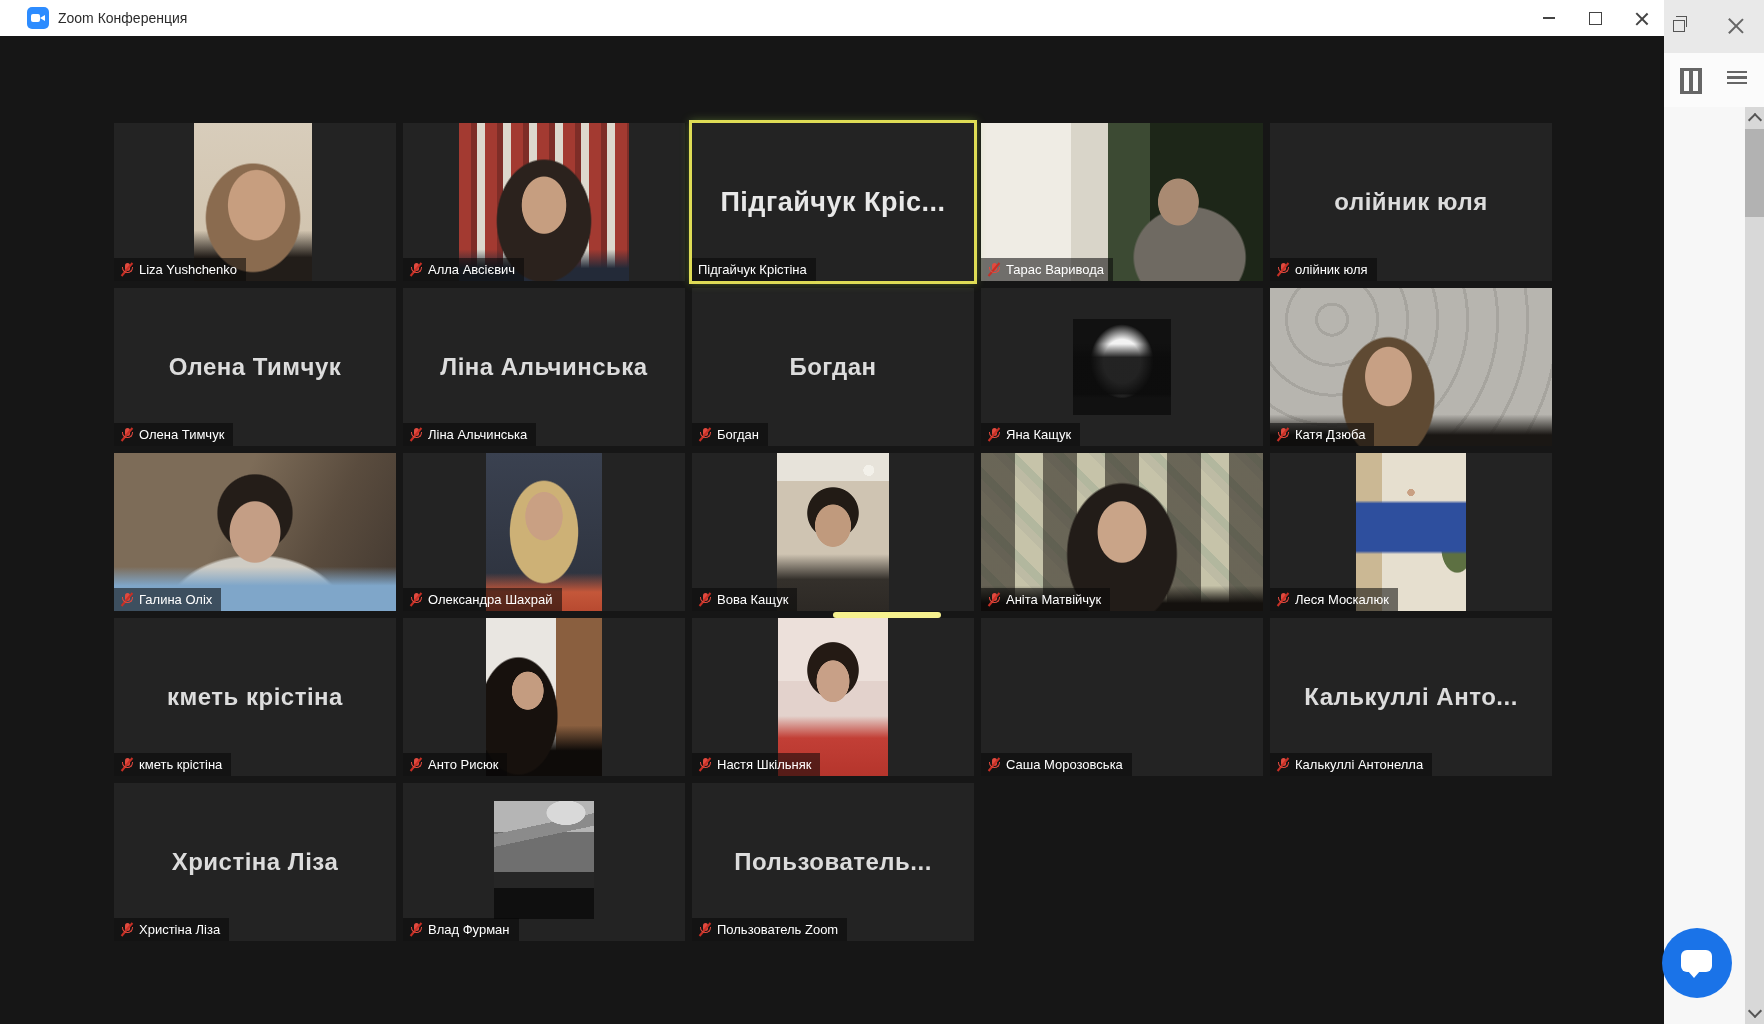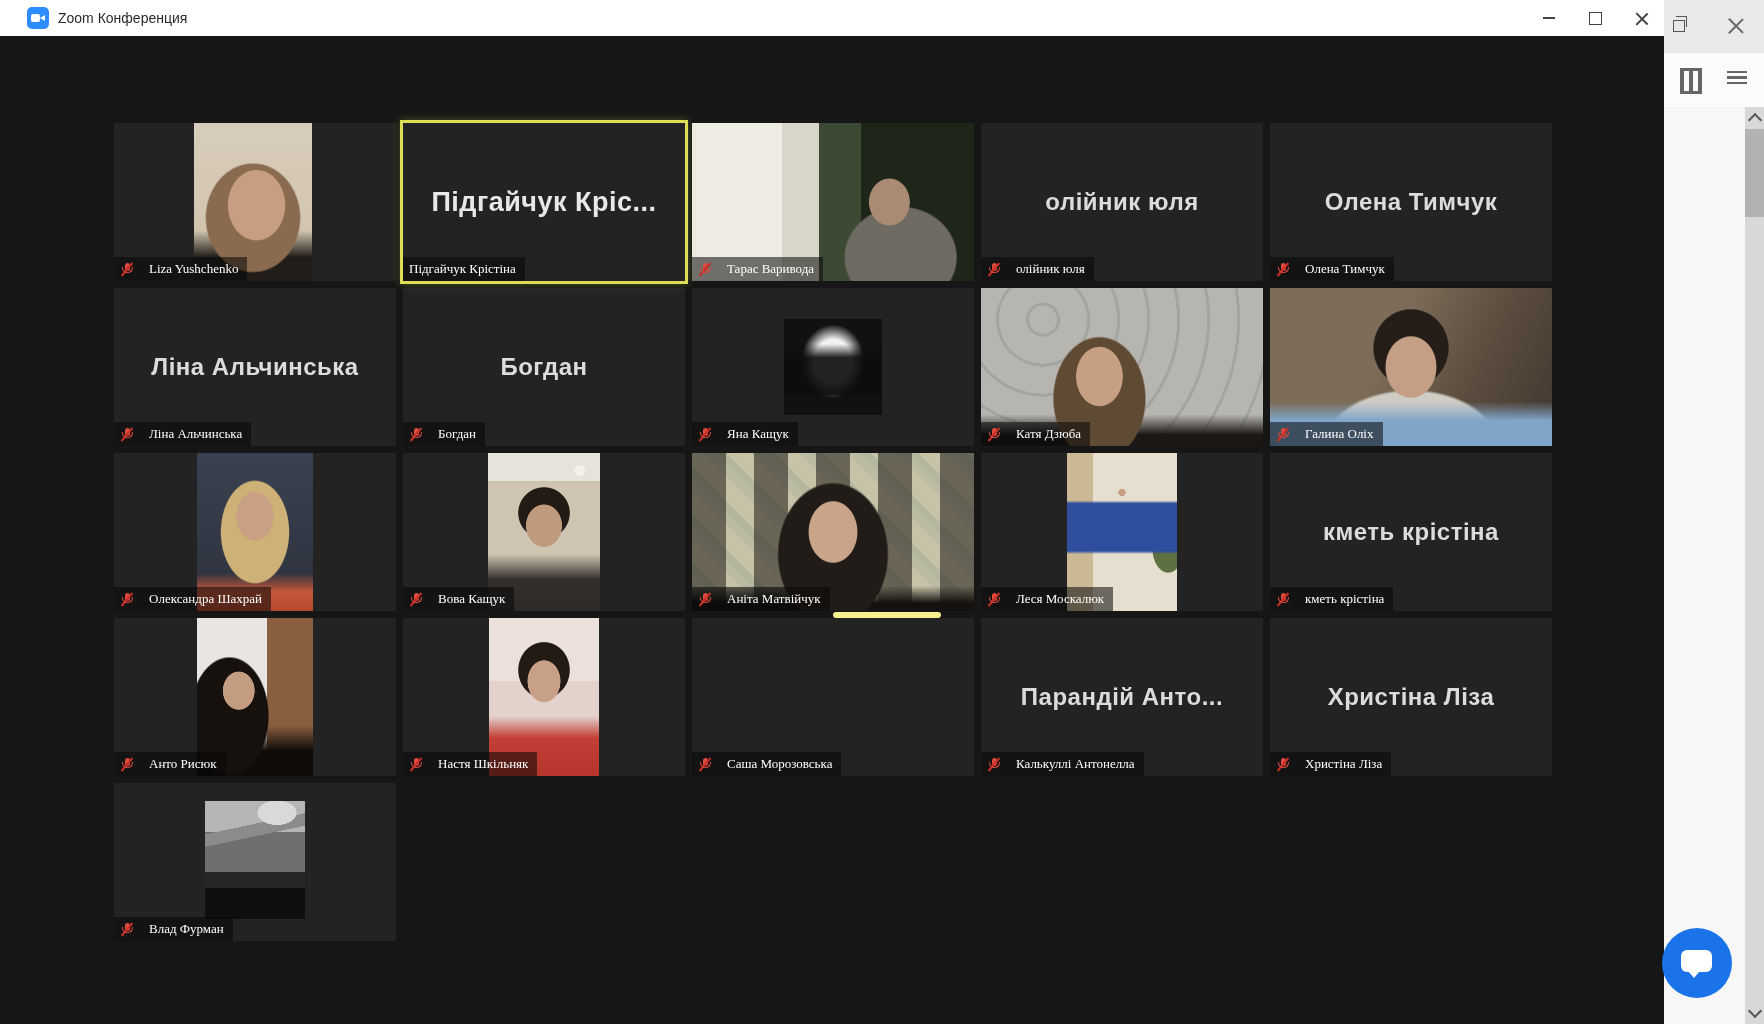--- a/index.html
+++ b/index.html
@@ -28,23 +28,23 @@
   
   .stage{position:absolute;left:0;top:36px;width:1664px;height:988px;background:#161616;}
   .grid{position:absolute;left:114px;top:87px;display:grid;
         grid-template-columns:repeat(5,282px);grid-auto-rows:158px;gap:7px;}
   .tile{position:relative;background:#232323;overflow:hidden;}
   .tile.active{box-shadow:0 0 0 3px #dedc55, 0 0 9px 2px rgba(146,198,66,.45);z-index:2;padding-left:40px;}
   .vid{position:absolute;top:0;bottom:0;left:0;right:0;background-repeat:no-repeat;background-size:cover;}
   .center-name{position:absolute;inset:0;display:flex;align-items:center;justify-content:center;
         color:#dcdcdc;font-size:24px;font-weight:bold;letter-spacing:.5px;white-space:nowrap;}
   .tile.active .center-name{font-size:27px;color:#e8e8e8;}
-  .name-label{position:absolute;left:0;bottom:0;max-width:96%;display:flex;align-items:center;gap:16px;
+  .name-label{position:absolute;left:0;bottom:0;max-width:96%;display:flex;align-items:center;gap:6px;
         background:rgba(8,8,8,.55);color:#fff;font-size:13px;padding:4px 9px 4px 6px;
-        white-space:nowrap;overflow:hidden;font-family:Liberation Serif, serif;}
+        white-space:nowrap;overflow:hidden;}
   .mic{position:relative;width:13px;height:15px;flex:0 0 auto;}
   .mic::before{content:"";position:absolute;left:4.5px;top:1px;width:5px;height:8px;border-radius:2.5px;background:#e04a3f;}
   .mic::after{content:"";position:absolute;left:2px;top:5px;width:9px;height:5px;border:1.5px solid #e04a3f;
         border-top:none;border-radius:0 0 7px 7px;}
   .mic .slash{position:absolute;left:6px;top:-1px;width:2px;height:17px;background:#c62f25;transform:rotate(40deg);}
   .audio-bar{position:absolute;left:833px;top:576px;width:108px;height:6px;border-radius:3px;background:#f6f18e;}
 
   
   .p118 .vid{left:80px;right:84px;}
   .p170 .vid{left:56px;right:56px;}
@@ -217,20 +217,30 @@
     <div class="vid"></div>
 
     <div class="name-label">
       <span class="mic">
                 <span class="slash"></span>
               </span>
       <span class="label-text">Liza Yushchenko</span>
     </div>
   </div>
 
+  <div class="tile v-alla p170">
+    <div class="vid"></div>
+
+    <div class="name-label">
+      <span class="mic">
+                <span class="slash"></span>
+              </span>
+      <span class="label-text">Алла Авсієвич</span>
+    </div>
+  </div>
 
 
   <div class="tile active">
 
     <div class="center-name">Підгайчук Кріс...</div>
     <div class="name-label">
 
       <span class="label-text">Підгайчук Крістіна</span>
     </div>
   </div>
@@ -406,21 +416,21 @@
     <div class="name-label">
       <span class="mic">
                 <span class="slash"></span>
               </span>
       <span class="label-text">Саша Морозовська</span>
     </div>
   </div>
 
   <div class="tile">
 
-    <div class="center-name">Парандій Анто...</div>
+    <div class="center-name">Калькуллі Анто...</div>
     <div class="name-label">
       <span class="mic">
                 <span class="slash"></span>
               </span>
       <span class="label-text">Калькуллі Антонелла</span>
     </div>
   </div>
 
   <div class="tile">
 
@@ -437,20 +447,30 @@
     <div class="vid"></div>
 
     <div class="name-label">
       <span class="mic">
                 <span class="slash"></span>
               </span>
       <span class="label-text">Влад Фурман</span>
     </div>
   </div>
 
+  <div class="tile">
+
+    <div class="center-name">Пользователь...</div>
+    <div class="name-label">
+      <span class="mic">
+                <span class="slash"></span>
+              </span>
+      <span class="label-text">Пользователь Zoom</span>
+    </div>
+  </div>
 </div>
       <div class="audio-bar"></div>
     </div>
   </div>
 
   <div class="chat-fab">
     <div class="chat-bubble"></div>
   </div>
 </div>
 

